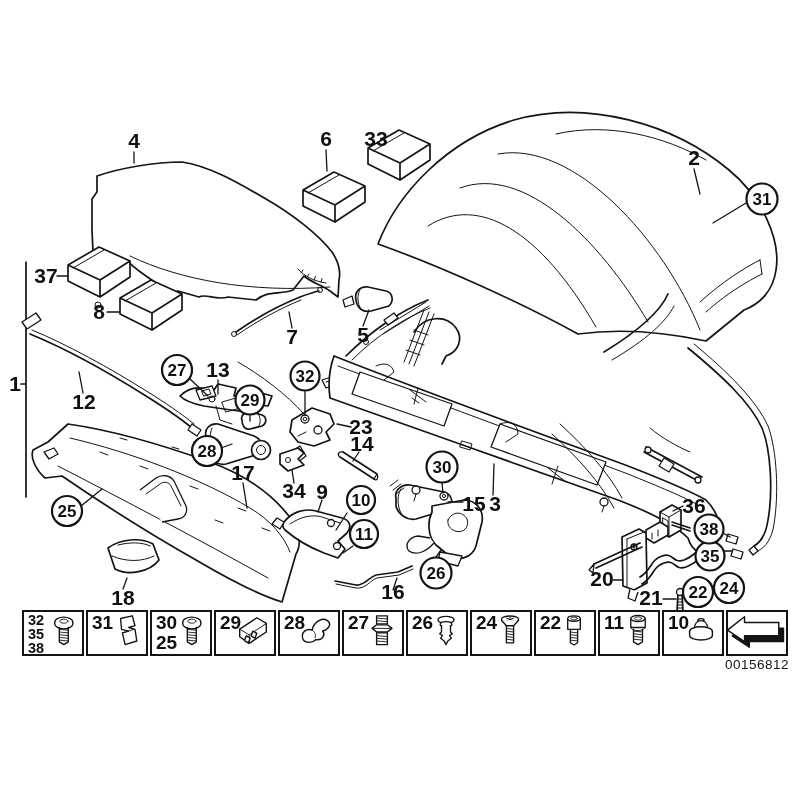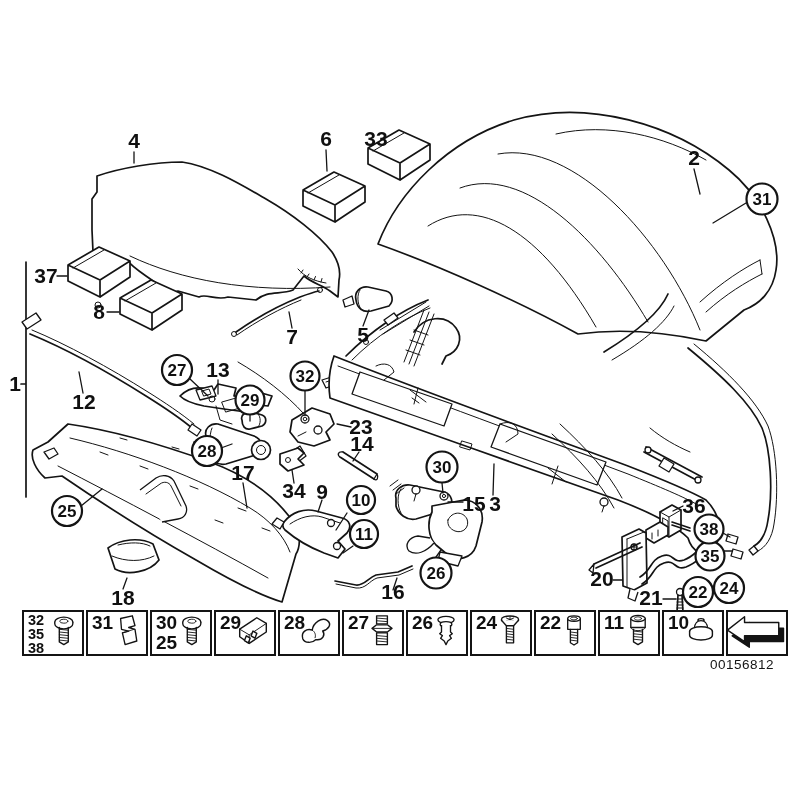--- a/index.html
+++ b/index.html
@@ -17,21 +17,21 @@
   .legend{position:absolute;left:22px;top:610px;width:766px;height:46px;display:flex;gap:2px;}
   .lcell{flex:1 1 0;border:2px solid #141414;background:#fff;position:relative;}
   .lnums{position:absolute;left:4px;top:1px;font-weight:bold;font-size:19px;line-height:20px;color:#101010;display:flex;flex-direction:column;}
   .lnums.triple{font-size:14.5px;line-height:13.8px;top:2px;}
   .lnums span:empty{display:none;}
   .fico{position:absolute;right:2px;bottom:2px;}
   .fico path,.fico ellipse{fill:#fff;stroke:#141414;stroke-width:1.5;stroke-linejoin:round;stroke-linecap:round;}
   .fico .t{fill:none;stroke-width:1;}
   .fico .blk{fill:#141414;stroke:#141414;}
   .arrowcell .fico{right:1px;bottom:3px;}
-  .partnum{position:absolute;right:26px;top:657px;font-size:13.5px;letter-spacing:.5px;color:#141414;}
+  .partnum{position:absolute;right:11px;top:657px;font-size:13.5px;letter-spacing:.5px;color:#141414;}
 </style>
 </head>
 <body>
 
 <div class="stage">
 
 <svg width="800" height="800" viewBox="0 0 800 800">
 
   <g>
     <path class="ln" d="M26,262 L26,497 M26,384 L21,384"></path>

